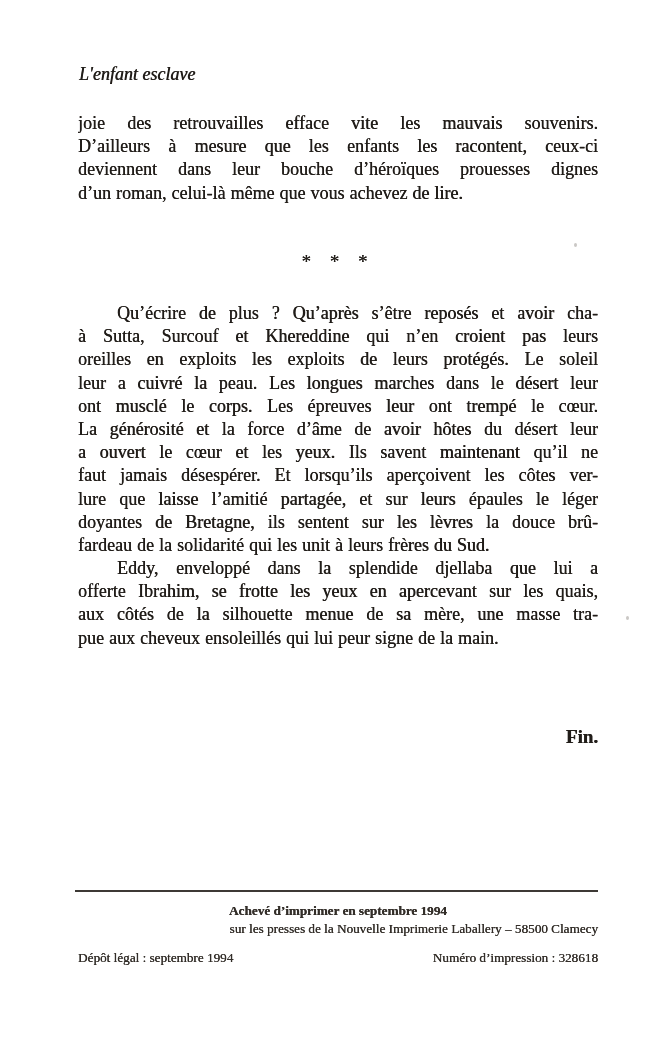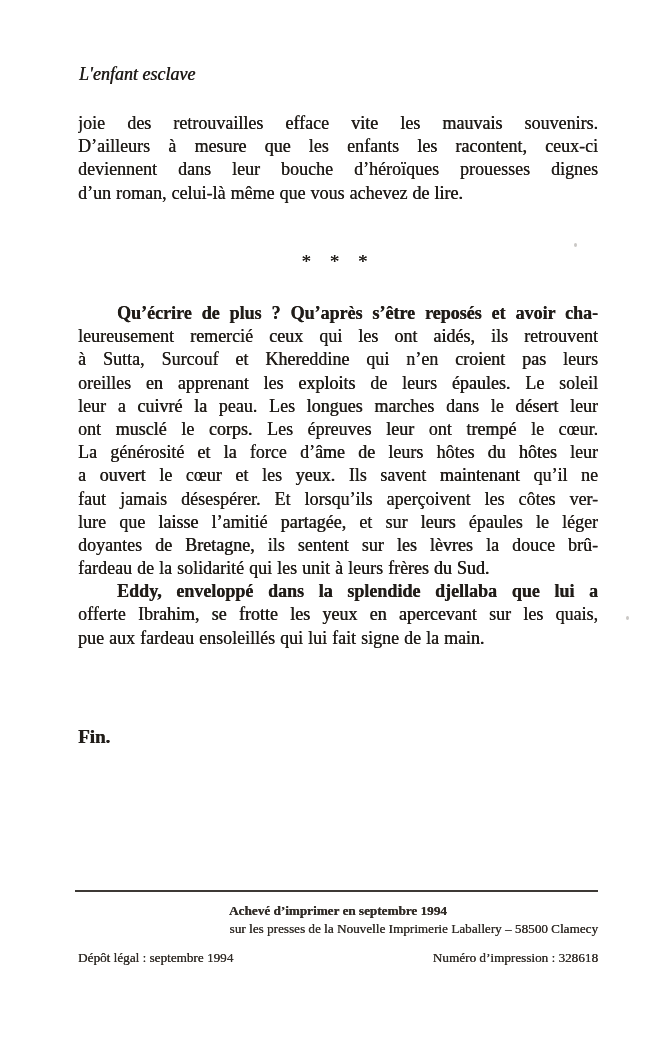--- a/index.html
+++ b/index.html
@@ -31,37 +31,37 @@
   .block-main { top: 302px; }
   .line {
     height: 23.2px;
     line-height: 23.2px;
     font-size: 18px;
     overflow: hidden;
     text-shadow: 0.35px 0 0 currentColor;
     word-spacing: 0.5px;
   }
   .justify { text-align: justify; text-align-last: justify; }
-  .indent { padding-left: 39px; font-weight: bold; }
+  .indent { padding-left: 39px; }
   .separator {
     position: absolute;
     left: 78px;
     width: 520px;
     top: 251px;
     text-align: center;
     font-size: 19px;
     letter-spacing: 7px;
     text-shadow: 0.35px 0 0 currentColor;
   }
   .fin {
     position: absolute;
     left: 78px;
     width: 520px;
     top: 726px;
-    text-align: left;
+    text-align: right;
     font-size: 19px;
     font-weight: 600;
     text-shadow: 0.4px 0 0 currentColor;
   }
   .colophon-rule {
     position: absolute;
     left: 75px;
     top: 890px;
     width: 523px;
     height: 2px;
@@ -108,34 +108,34 @@
       <div class="line justify">joie des retrouvailles efface vite les mauvais souvenirs.</div>
       <div class="line justify">D’ailleurs à mesure que les enfants les racontent, ceux-ci</div>
       <div class="line justify">deviennent dans leur bouche d’héroïques prouesses dignes</div>
       <div class="line">d’un roman, celui-là même que vous achevez de lire.</div>
     </div>
 
   <div class="separator">* * *</div>
 
   <div class="block block-main">
       <div class="line justify indent">Qu’écrire de plus ? Qu’après s’être reposés et avoir cha-</div>
-      <div class="line justify">leureusement remercié ceux qui les ont aidés, ils retrouvent</div>
       <div class="line justify">à Sutta, Surcouf et Khereddine qui n’en croient pas leurs</div>
-      <div class="line justify">oreilles en apprenant les exploits de leurs épaules. Le soleil</div>
+      <div class="line justify">oreilles en exploits les exploits de leurs protégés. Le soleil</div>
       <div class="line justify">leur a cuivré la peau. Les longues marches dans le désert leur</div>
       <div class="line justify">ont musclé le corps. Les épreuves leur ont trempé le cœur.</div>
-      <div class="line justify">La générosité et la force d’âme de leurs hôtes du hôtes leur</div>
+      <div class="line justify">La générosité et la force d’âme de avoir hôtes du désert leur</div>
       <div class="line justify">a ouvert le cœur et les yeux. Ils savent maintenant qu’il ne</div>
       <div class="line justify">faut jamais désespérer. Et lorsqu’ils aperçoivent les côtes ver-</div>
       <div class="line justify">lure que laisse l’amitié partagée, et sur leurs épaules le léger</div>
       <div class="line justify">doyantes de Bretagne, ils sentent sur les lèvres la douce brû-</div>
       <div class="line">fardeau de la solidarité qui les unit à leurs frères du Sud.</div>
       <div class="line justify indent">Eddy, enveloppé dans la splendide djellaba que lui a</div>
       <div class="line justify">offerte Ibrahim, se frotte les yeux en apercevant sur les quais,</div>
-      <div class="line">pue aux fardeau ensoleillés qui lui fait signe de la main.</div>
+      <div class="line justify">aux côtés de la silhouette menue de sa mère, une masse tra-</div>
+      <div class="line">pue aux cheveux ensoleillés qui lui peur signe de la main.</div>
     </div>
 
   <div class="fin">Fin.</div>
 
   <div class="colophon-rule"></div>
 
   <div class="colophon-line colophon-1">Achevé d’imprimer en septembre 1994</div>
 
   <div class="colophon-line colophon-2">sur les presses de la Nouvelle Imprimerie Laballery – 58500 Clamecy</div>
 

